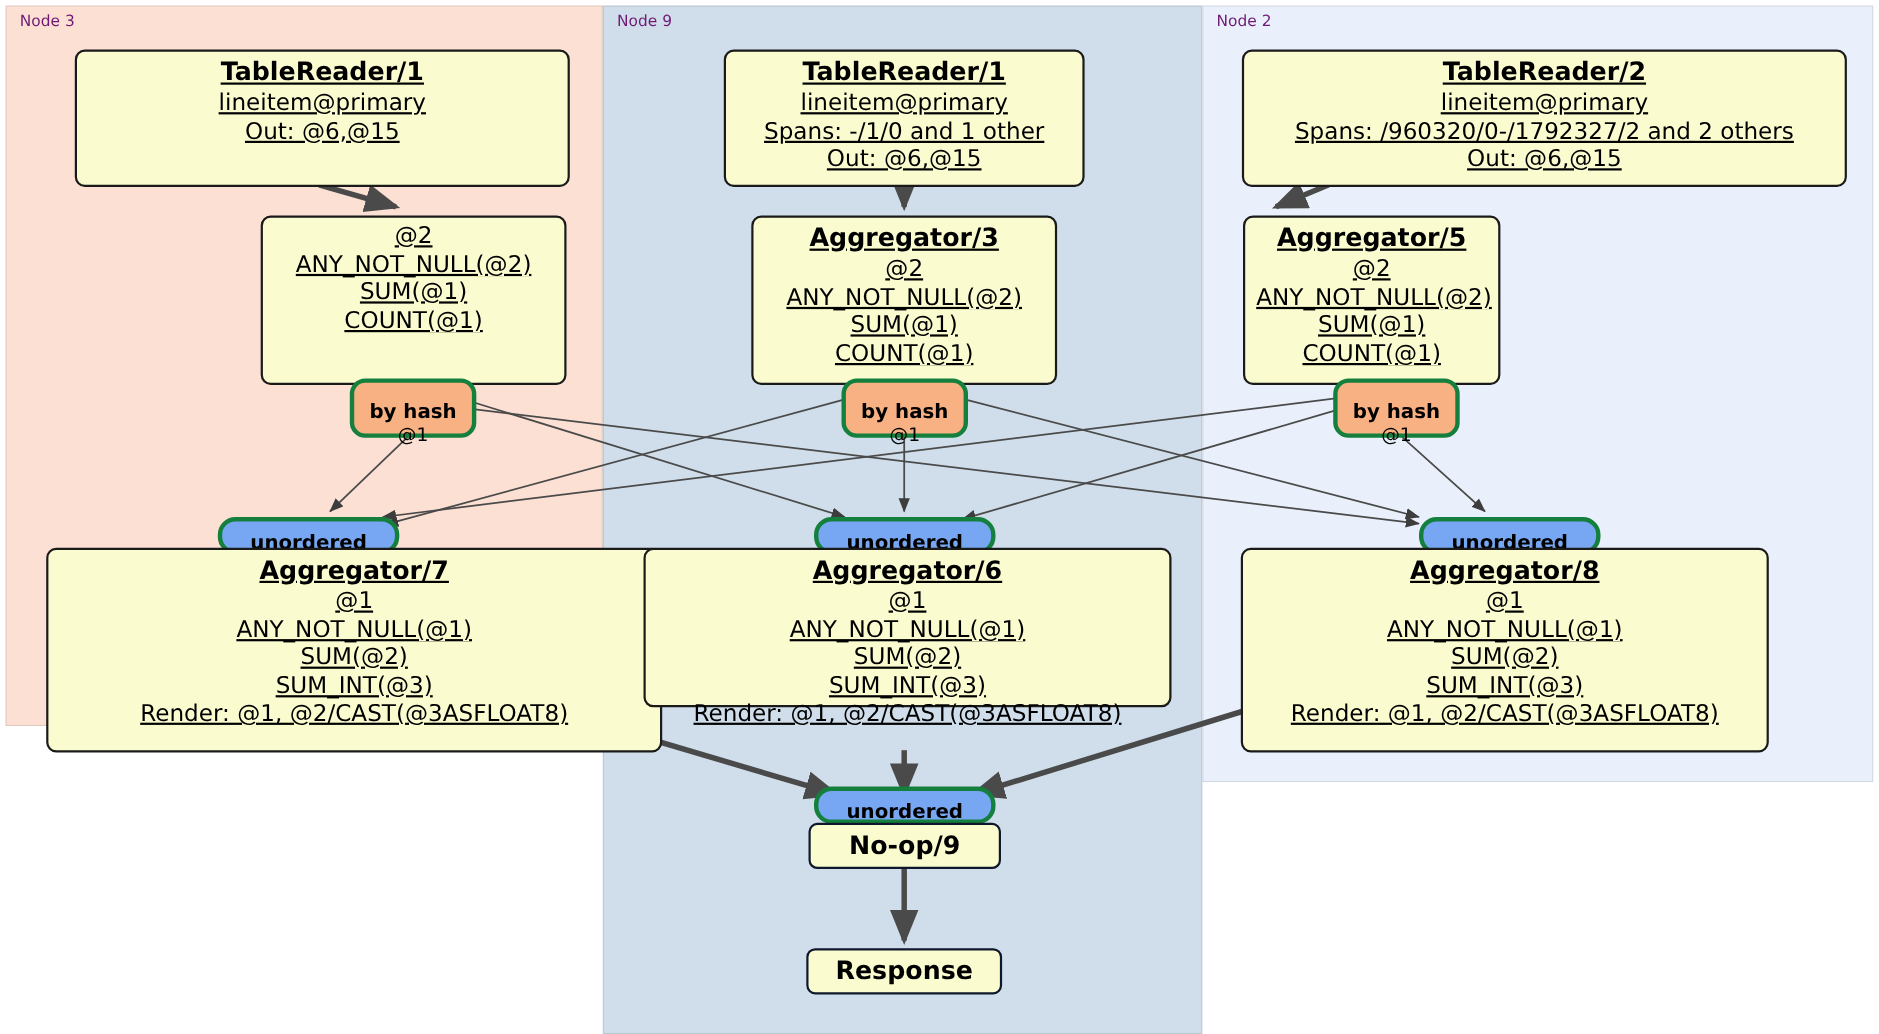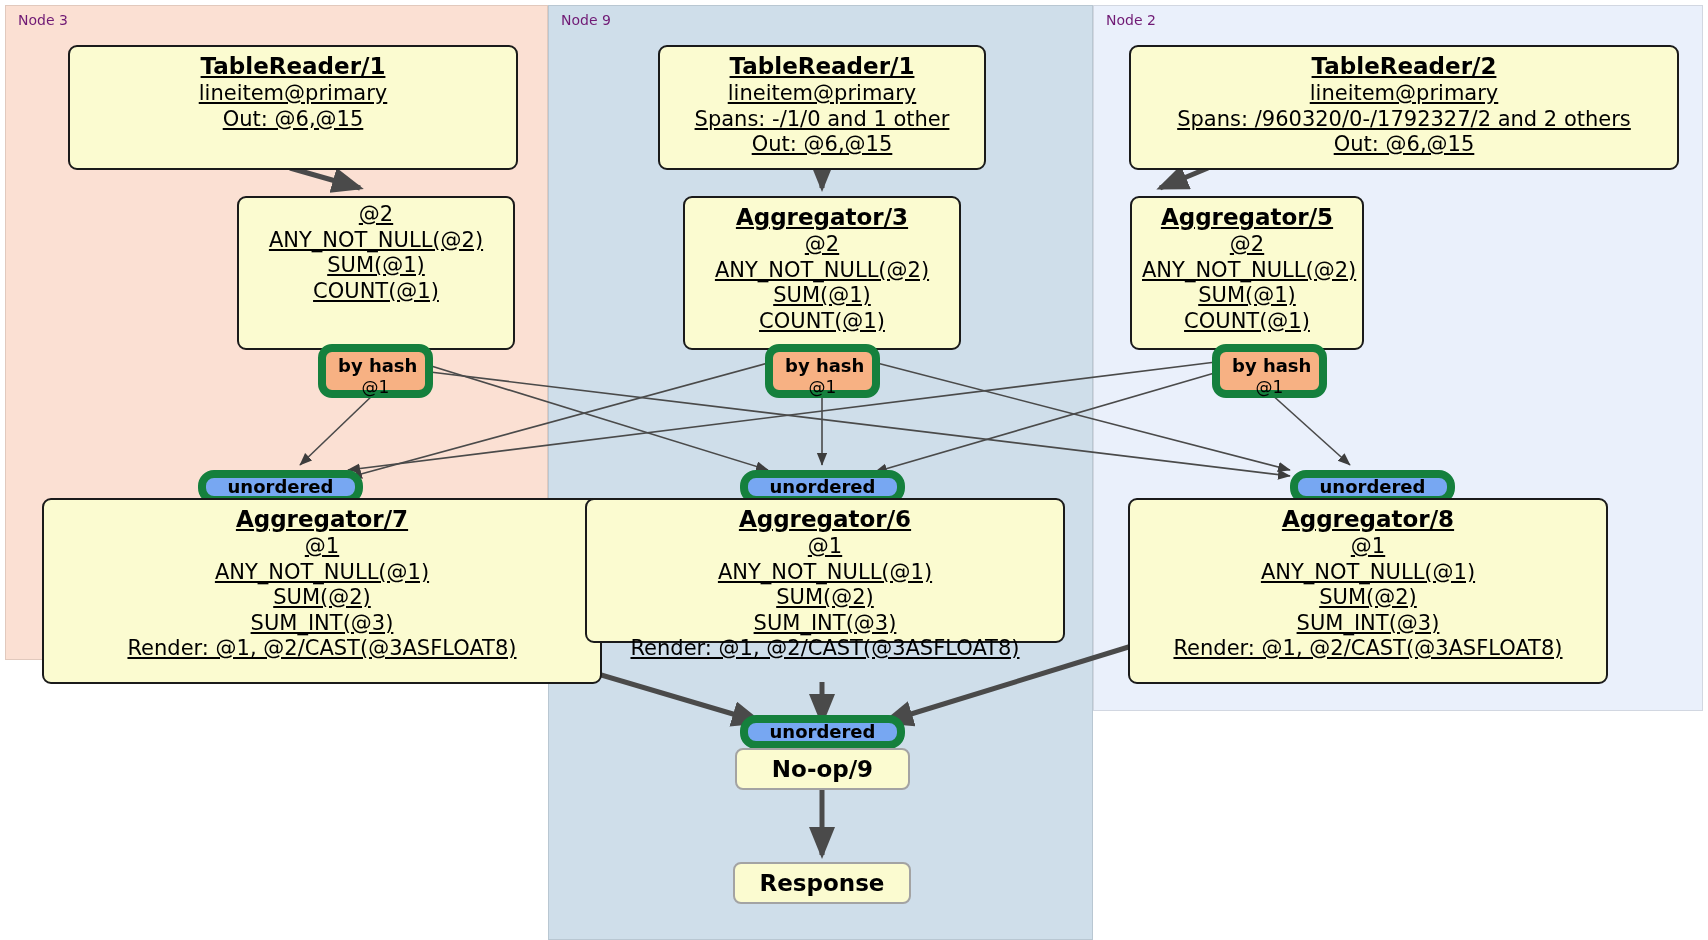--- a/index.html
+++ b/index.html
@@ -58,28 +58,28 @@
     display: block;
     white-space: nowrap;
   }
   .proc-line {
     display: block;
     white-space: nowrap;
   }
   .pill {
     position: absolute;
     box-sizing: border-box;
-    border: 8px solid #15803d;
+    border: 4px solid #15803d;
     border-radius: 13px;
     text-align: center;
     font-size: 18px;
     line-height: 22px;
     color: #000;
     font-family: "DejaVu Sans", sans-serif;
-    padding: 3px 12px 3px 12px;
+    padding: 16px 12px 3px 12px;
   }
   .pill-hash {
     background: #f7b183;
     border-radius: 14px;
   }
   .pill-unordered {
     background: #77a7f2;
     border-radius: 16px;
   }
   .pill-label {
@@ -91,21 +91,21 @@
     display: block;
     font-weight: normal;
     font-size: 17px;
     line-height: 20px;
     white-space: nowrap;
   }
   .small-box {
     position: absolute;
     box-sizing: border-box;
     background: #fbfbd0;
-    border: 2px solid #a3a3a3;
+    border: 2px solid #0f172a;
     border-radius: 8px;
     text-align: left;
     font-weight: bold;
     font-size: 23px;
     color: #000;
     display: flex;
     align-items: center;
     justify-content: center;
     font-family: "DejaVu Sans", sans-serif;
     white-space: nowrap;

